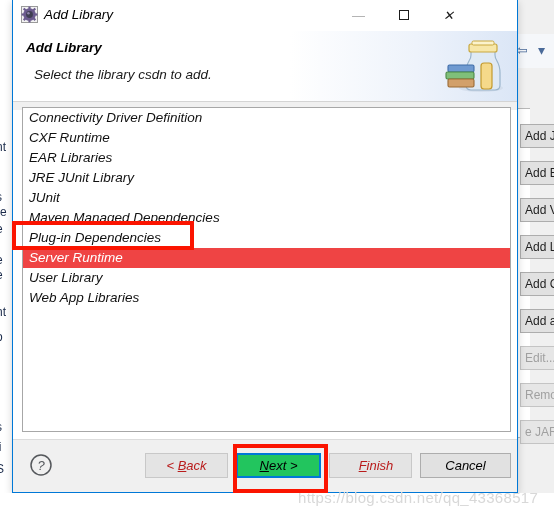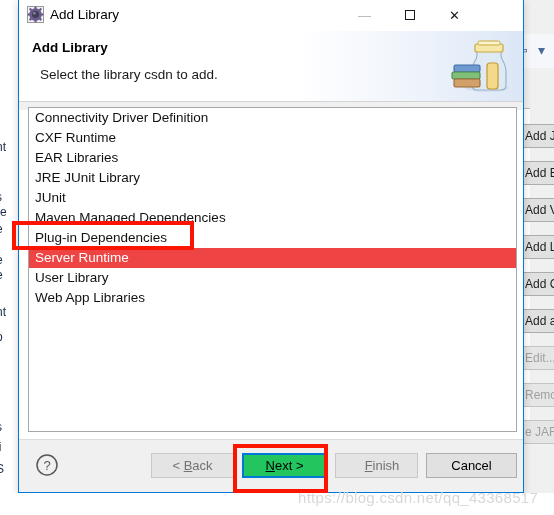--- a/index.html
+++ b/index.html
@@ -91,27 +91,28 @@
   #bg-topright-nav .navicon {
     position: absolute;
     top: 8px;
     font-size: 14px;
     color: #4a6a99;
   }
 
   
   #dialog {
     position: absolute;
-    left: 18px; top: 0;
+    left: 12px; top: 0;
     width: 506px; height: 493px;
     background: #ffffff;
     border: 1px solid #0078d7;
     border-top: none;
     box-sizing: border-box;
     box-shadow: 0 2px 8px rgba(0,0,0,0.18);
+    font-style: italic;
   }
 
   
   #titlebar {
     position: relative;
     height: 30px;
     background: #ffffff;
     border-bottom: 1px solid #ffffff;
   }
   #title-icon {
@@ -227,21 +228,21 @@
     border: 1px solid #adadad;
     font-size: 13px;
     color: #000000;
     box-sizing: border-box;
     display: flex;
     align-items: center;
     justify-content: center;
     font-family: "Liberation Sans", sans-serif;
   }
   .dbtn.disabled {
-    color: #737373;
+    color: #b91c1c;
     background: #e4e4e4;
     border-color: #c8c8c8;
   }
   .dbtn.focused {
     border: 2px solid #0078d7;
     background: #22c55e;
   }
   .ul { text-decoration: underline; }
   #btn-back   { left: 132px; width: 83px; }
   #btn-next   { left: 223px; width: 85px; }

